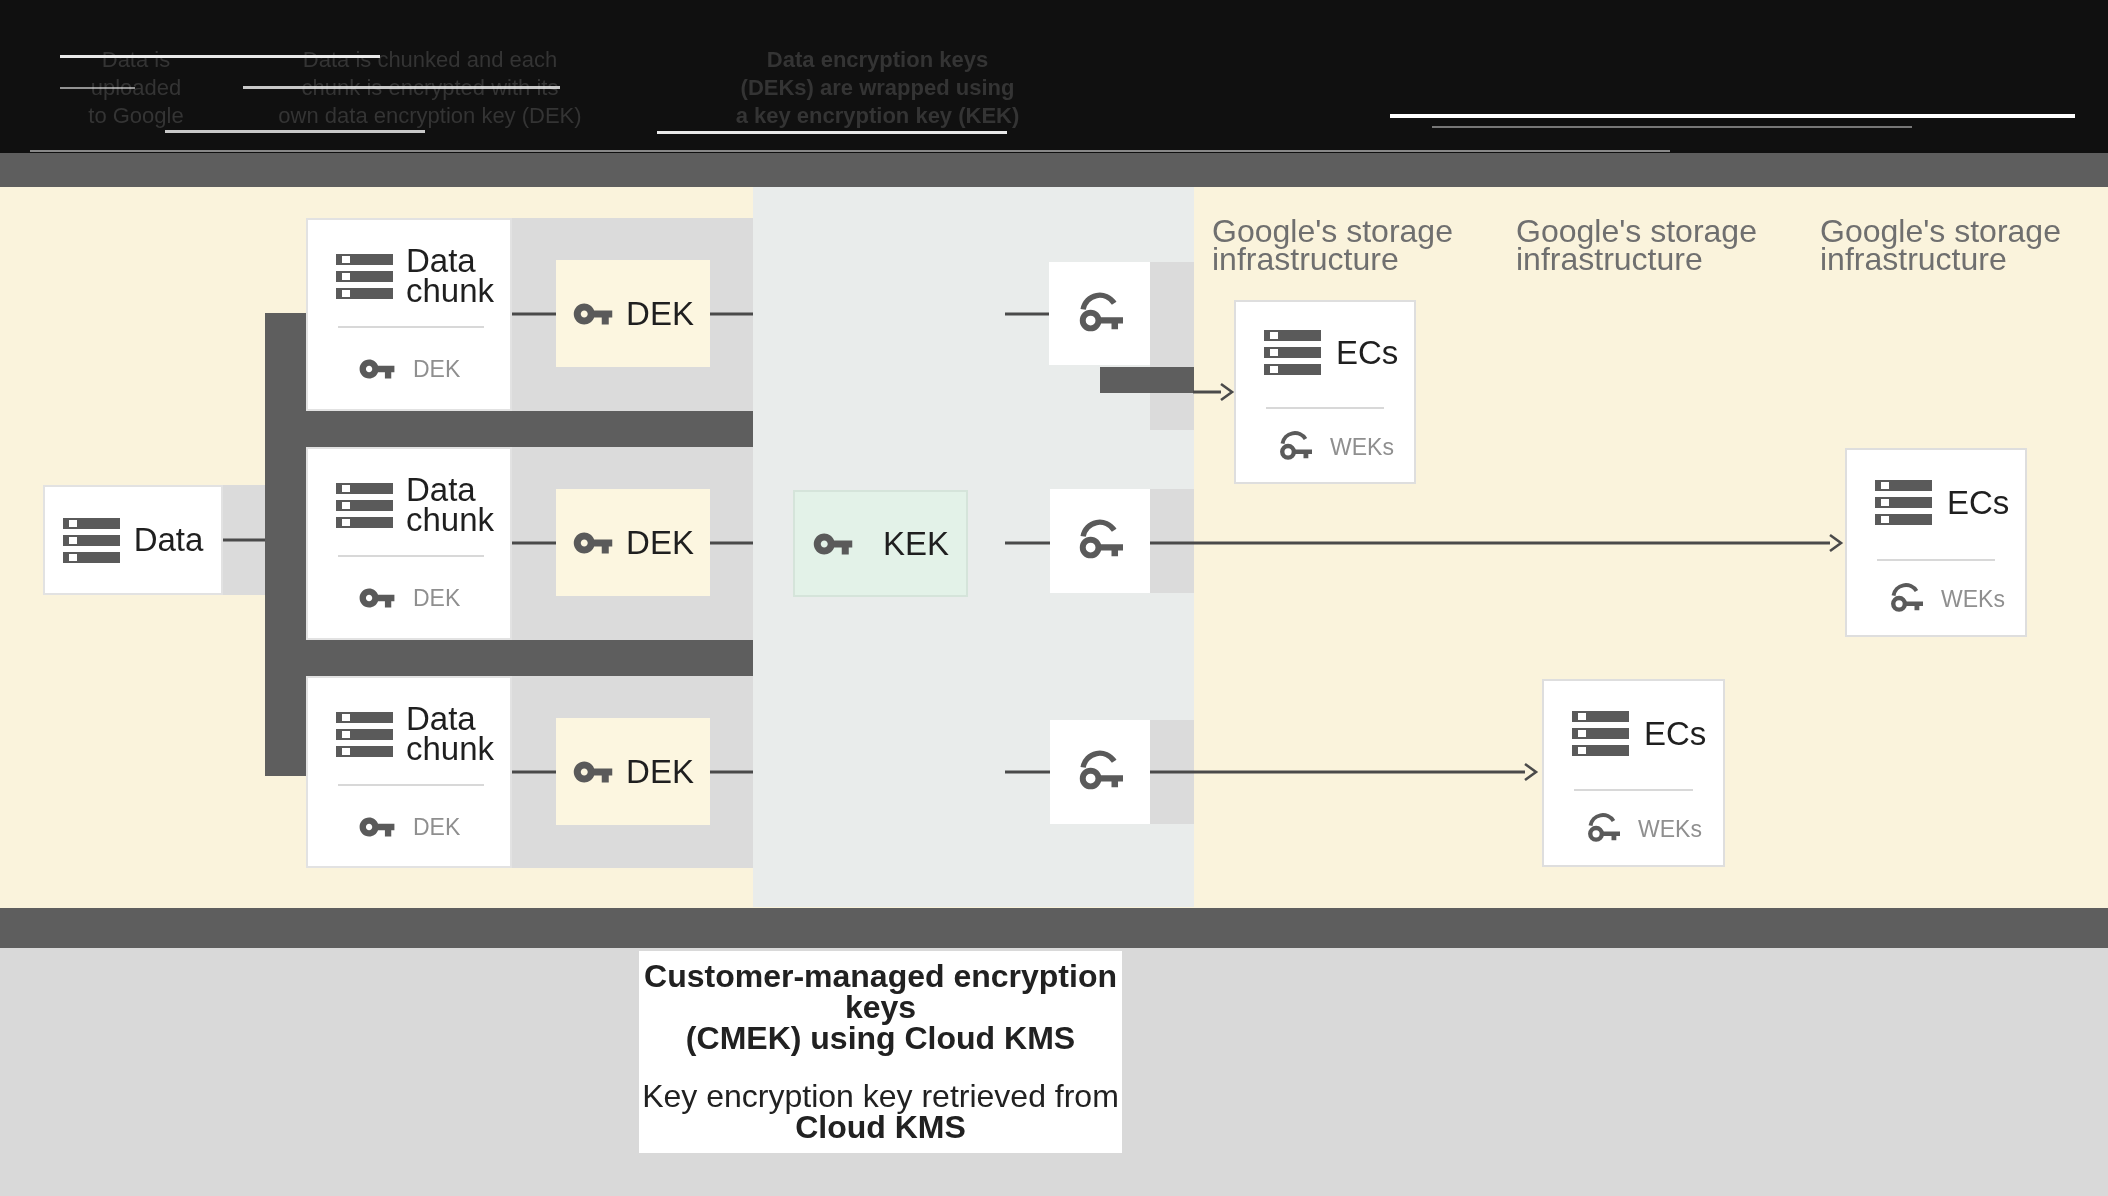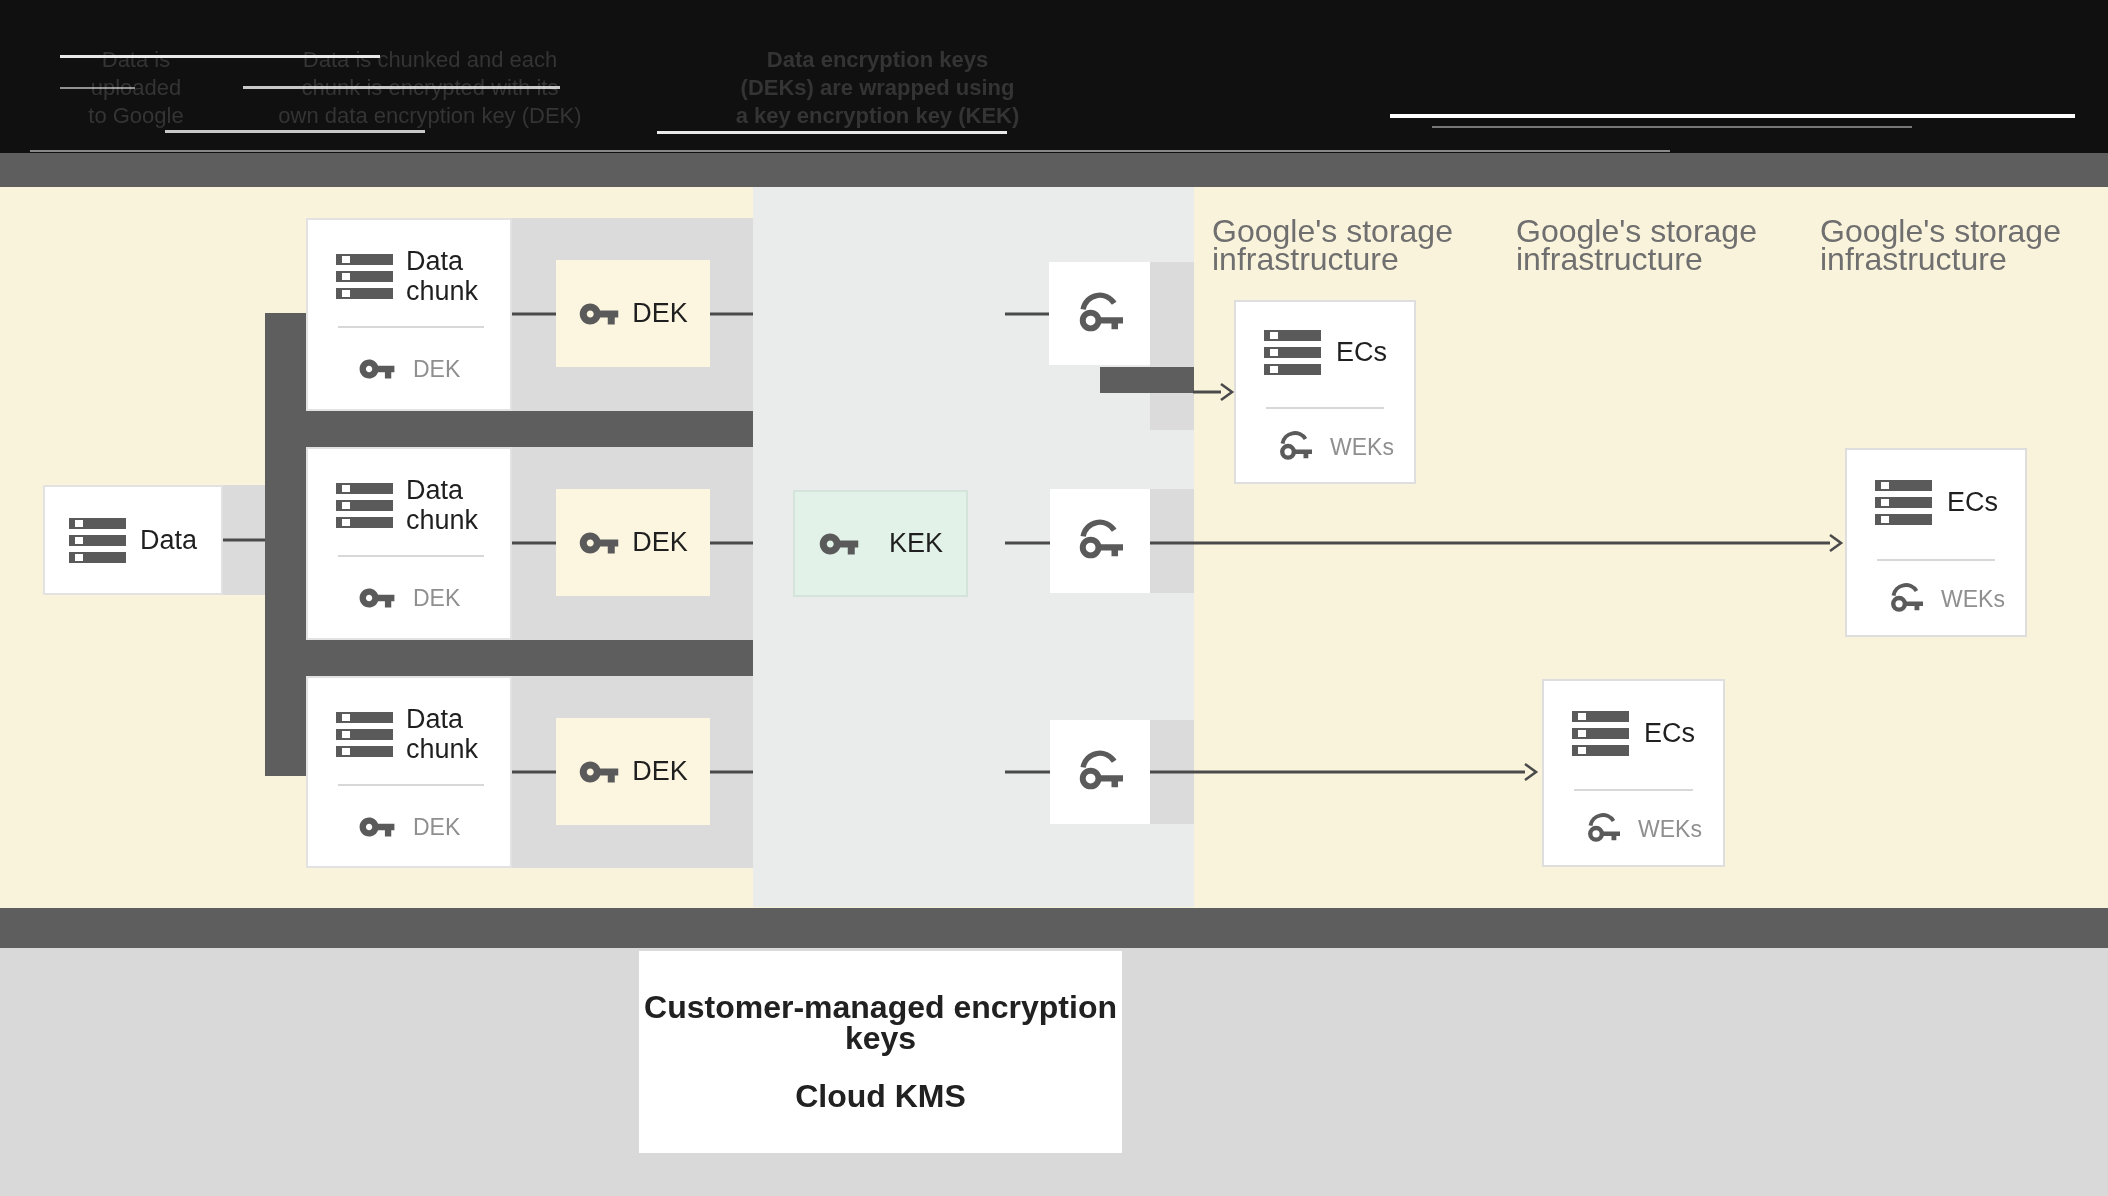--- a/index.html
+++ b/index.html
@@ -20,21 +20,21 @@
   .panel{background:#dbdbdb;}
   .footer-area{background:#d9d9d9;}
 
   
   .wbox{background:#fff;border:2px solid #e2e2e2;box-sizing:border-box;}
   .plainbox{background:#fff;}
   .dekbox{background:#fcf6e0;}
   .kekbox{background:#e3f2e8;border:2px solid #d5e4da;box-sizing:border-box;}
   .hcenter{display:flex;align-items:center;justify-content:center;gap:14px;}
 
-  .box-title{font-size:27px;color:#1f1f1f;}
+  .box-title{font-size:33px;color:#1f1f1f;}
   .box-title .tl{display:block;line-height:30px;}
   .gray-label{font-size:23px;color:#8f8f8f;}
   .divider{position:absolute;height:2px;background:#d8d8d8;}
 
   
   .stack{display:flex;flex-direction:column;justify-content:space-between;width:57px;height:45px;flex:0 0 auto;}
   .stack .bar{position:relative;height:11px;background:#5a5a5a;}
   .stack .bar i{position:absolute;left:6px;top:2px;width:8px;height:7px;background:#fff;}
 
   .icon{color:#5a5a5a;flex:0 0 auto;}
@@ -353,19 +353,21 @@
       <span class="gray-label">WEKs</span>
     </div>
   </div>
 
   <div class="abs band" style="left:0;top:908px;width:2108px;height:40px;"></div>
   <div class="abs footer-area" style="left:0;top:948px;width:2108px;height:248px;"></div>
 
   <div class="caption">
     <p>
       <span class="b" style="display:block;">Customer-managed encryption keys</span>
+      <span class="b" style="display:block;">(CMEK) using Cloud KMS</span>
     </p>
     <p>
+      <span style="display:block;">Key encryption key retrieved from</span>
       <span class="b" style="display:block;">Cloud KMS</span>
     </p>
   </div>
 
 </div>
 
 </body></html>

